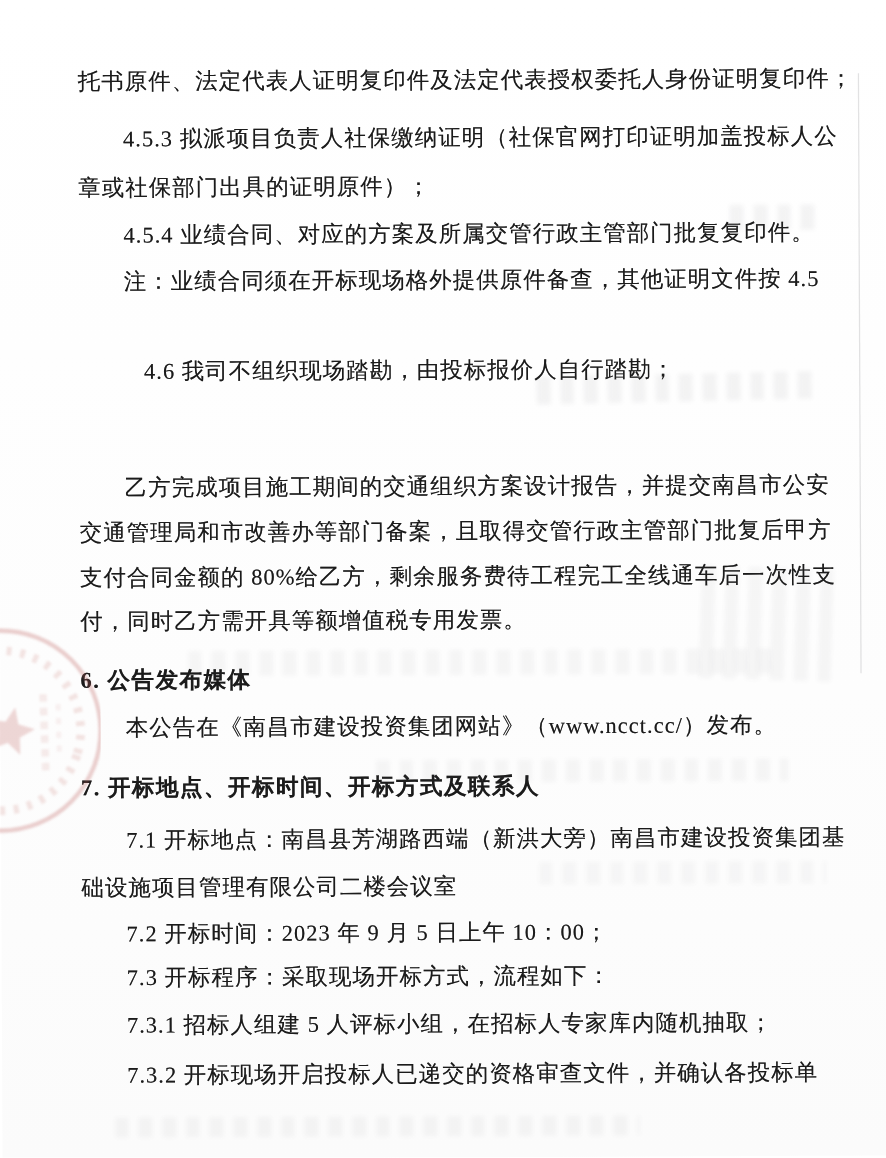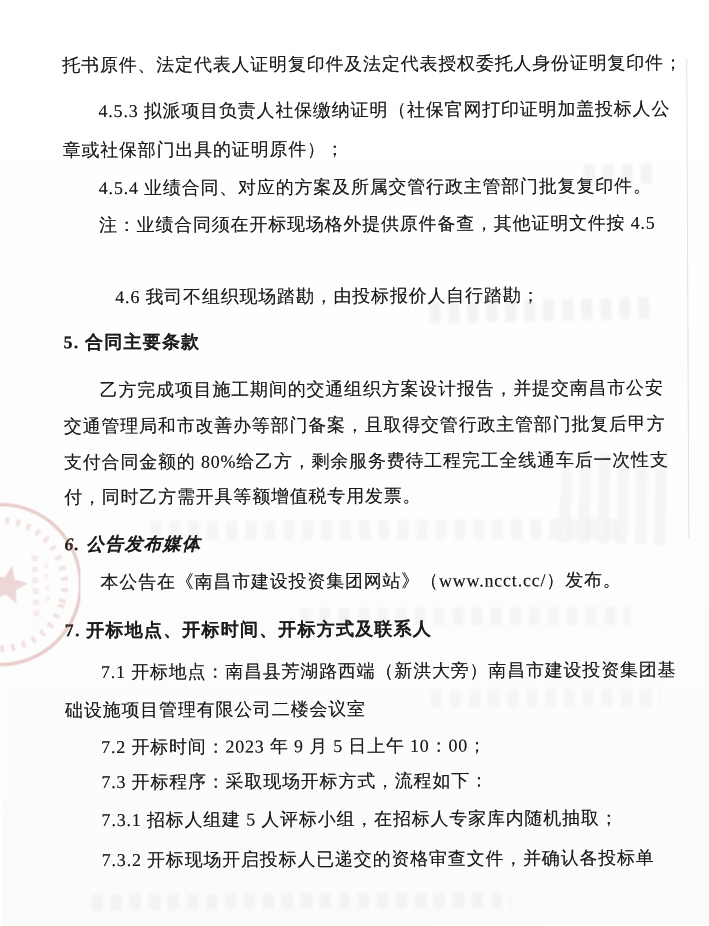--- a/index.html
+++ b/index.html
@@ -66,28 +66,27 @@
 
 <div class="page">
 
   <div class="line" style="top:52px;  left:64px;">托书原件、法定代表人证明复印件及法定代表授权委托人身份证明复印件；</div>
   <div class="line" style="top:98px;  left:100px;">4.5.3 拟派项目负责人社保缴纳证明（社保官网打印证明加盖投标人公</div>
   <div class="line" style="top:137px; left:64px;">章或社保部门出具的证明原件）；</div>
   <div class="line" style="top:175px; left:100px;">4.5.4 业绩合同、对应的方案及所属交管行政主管部门批复复印件。</div>
   <div class="line" style="top:212px; left:100px;">注：业绩合同须在开标现场格外提供原件备查，其他证明文件按 4.5</div>
   <div class="line" style="top:284px; left:116px;">4.6 我司不组织现场踏勘，由投标报价人自行踏勘；</div>
 
-  <div class="line heading" style="top:329px; left:64px;">5. 合同主要条款</div>
 
   <div class="line" style="top:377px; left:100px;">乙方完成项目施工期间的交通组织方案设计报告，并提交南昌市公安</div>
   <div class="line" style="top:413px; left:64px;">交通管理局和市改善办等部门备案，且取得交管行政主管部门批复后甲方</div>
   <div class="line" style="top:449px; left:64px;">支付合同金额的 80%给乙方，剩余服务费待工程完工全线通车后一次性支</div>
   <div class="line" style="top:484px; left:64px;">付，同时乙方需开具等额增值税专用发票。</div>
 
-  <div class="line heading" style="top:531px; left:64px;font-style:italic;">6. 公告发布媒体</div>
+  <div class="line heading" style="top:531px; left:64px;">6. 公告发布媒体</div>
 
   <div class="line" style="top:569px; left:100px;">本公告在《南昌市建设投资集团网站》（www.ncct.cc/）发布。</div>
 
   <div class="line heading" style="top:617px; left:64px;">7. 开标地点、开标时间、开标方式及联系人</div>
 
   <div class="line" style="top:659px; left:100px;">7.1 开标地点：南昌县芳湖路西端（新洪大旁）南昌市建设投资集团基</div>
   <div class="line" style="top:697px; left:64px;">础设施项目管理有限公司二楼会议室</div>
   <div class="line" style="top:734px; left:100px;">7.2 开标时间：2023 年 9 月 5 日上午 10：00；</div>
   <div class="line" style="top:769px; left:100px;">7.3 开标程序：采取现场开标方式，流程如下：</div>
   <div class="line" style="top:807px; left:100px;">7.3.1 招标人组建 5 人评标小组，在招标人专家库内随机抽取；</div>

